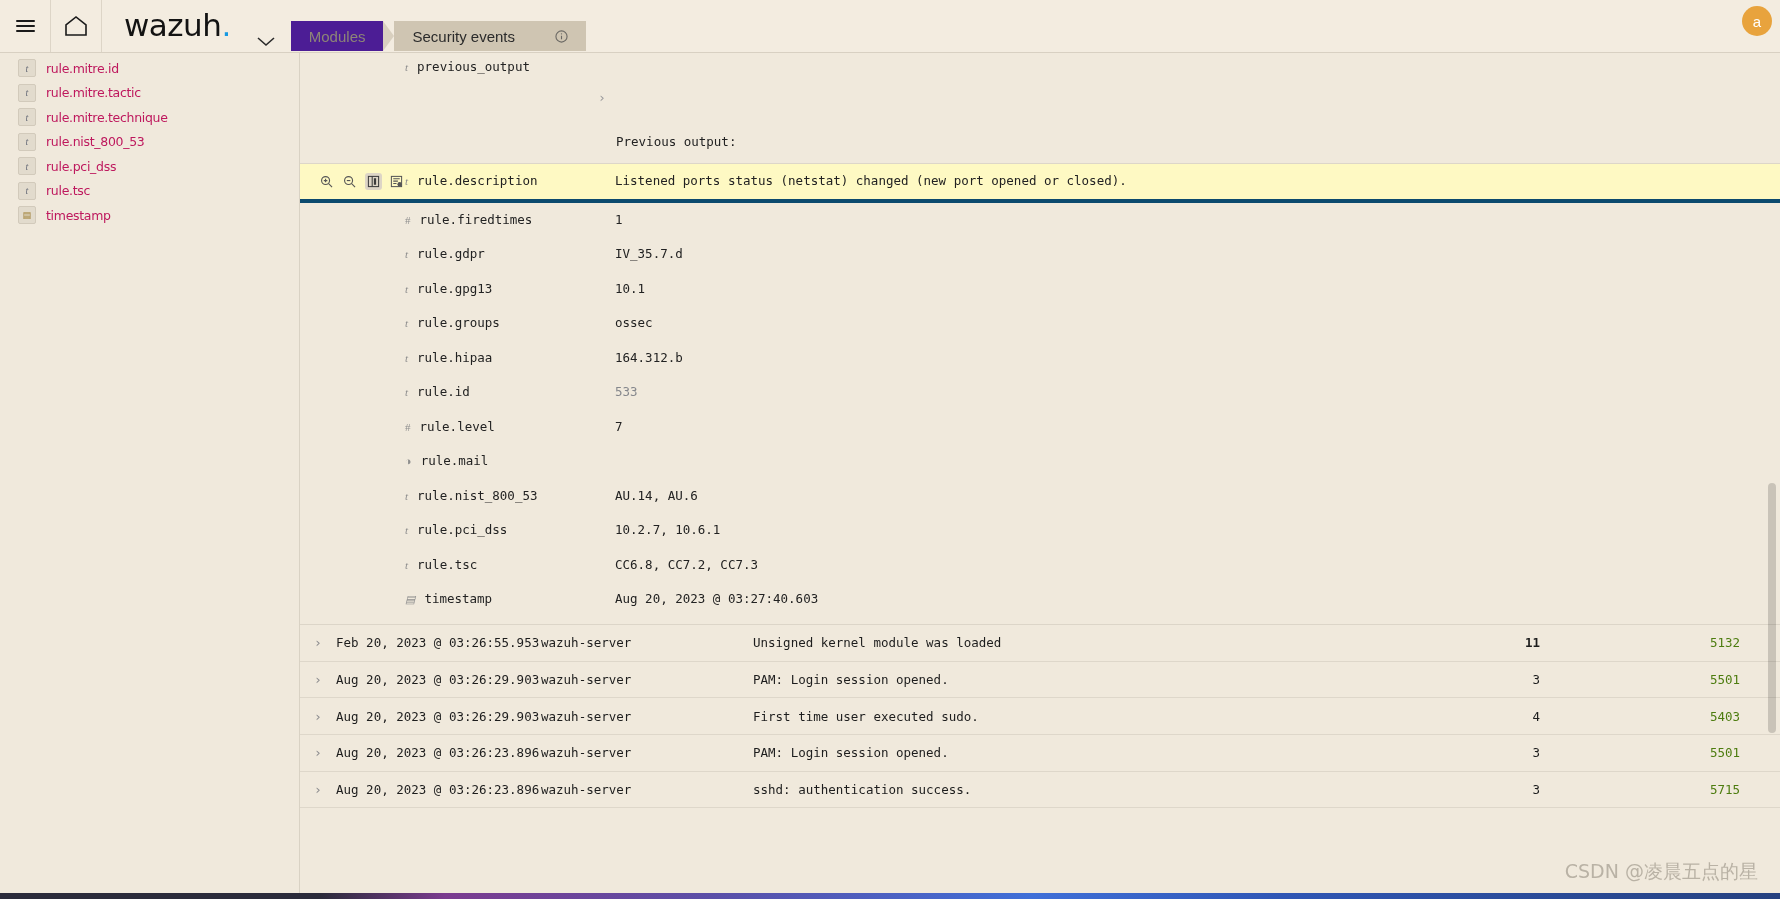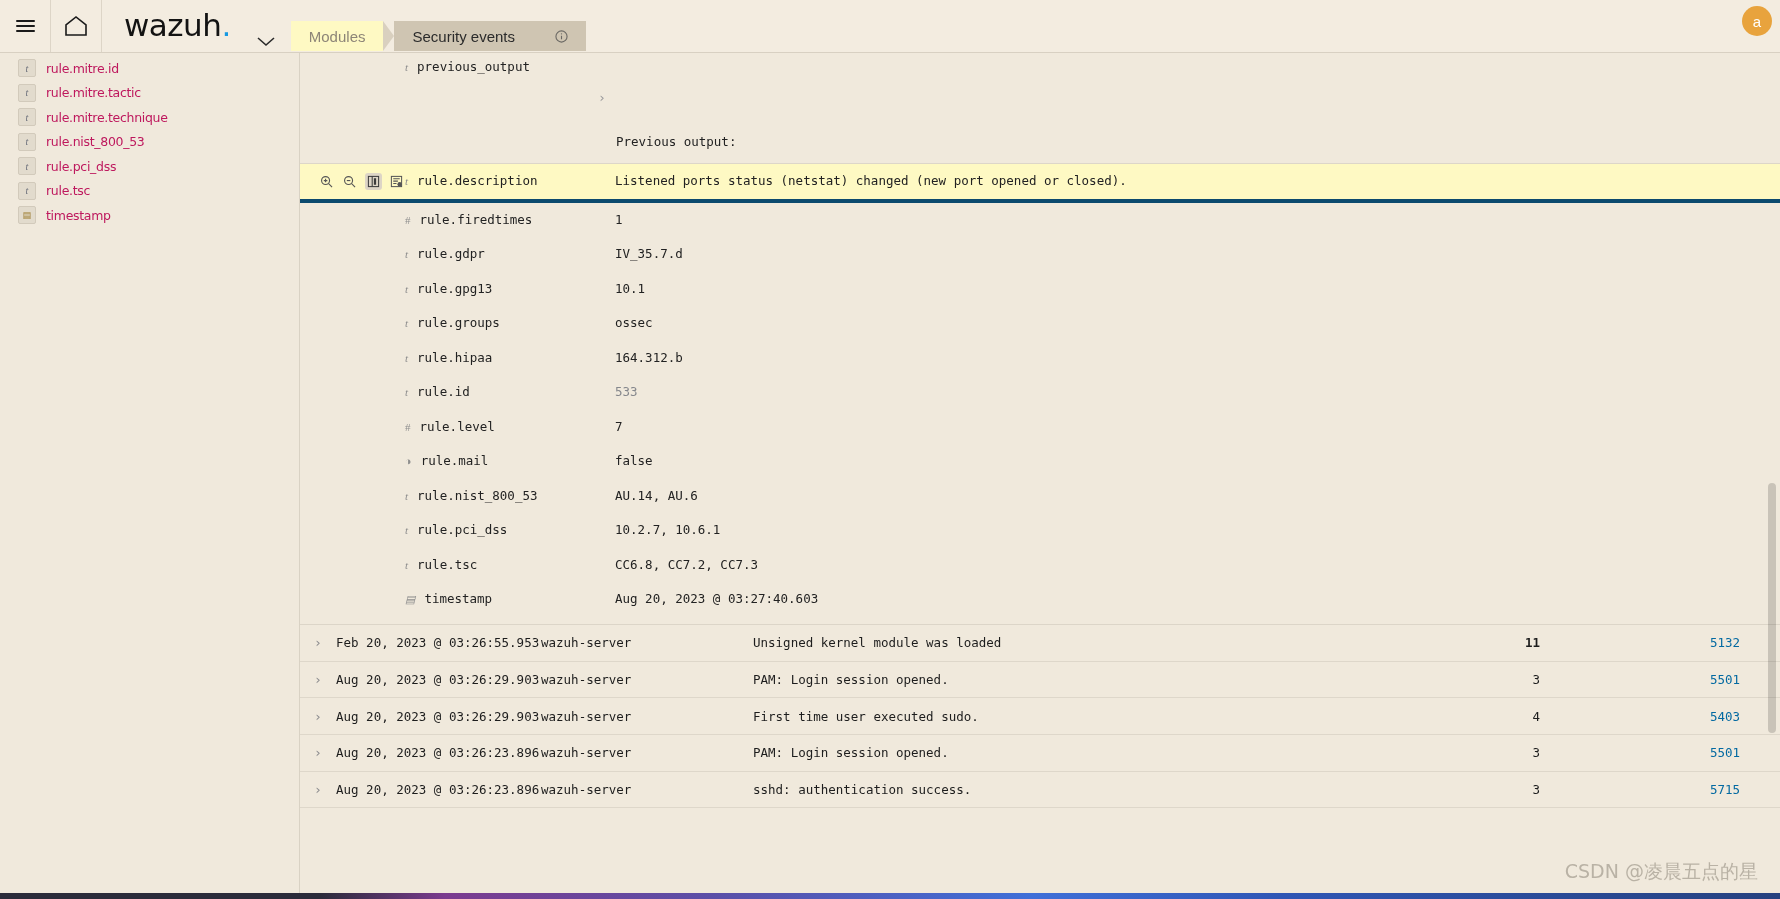--- a/index.html
+++ b/index.html
@@ -75,21 +75,21 @@
   }
   .crumb {
     display: flex;
     align-items: center;
     height: 30px;
     padding: 0 18px 0 18px;
     font-size: 15px;
     position: relative;
   }
   .crumb.muted {
-    background: #fef9c3;
+    background: #4c1d95;
     color: #8d8577;
   }
   .crumb.active {
     background: #cfc5b2;
     color: #2b2b2b;
     gap: 32px;
   }
   .crumb-arrow {
     width: 0; height: 0;
     border-top: 15px solid transparent;
@@ -279,21 +279,21 @@
     flex: 0 0 36px;
     text-align: center;
     color: #8a8a8d;
     font-size: 13px;
   }
   .etime { width: 205px; flex: 0 0 205px; }
   .eagent { width: 160px; flex: 0 0 160px; }
   .edesc { flex: 1; padding-left: 52px; }
   .elevel { width: 120px; flex: 0 0 120px; text-align: right; }
   .elevel.bold { font-weight: bold; }
-  .erid { width: 240px; flex: 0 0 240px; text-align: right; padding-right: 40px; color: #0369a1; box-sizing: border-box;}
+  .erid { width: 240px; flex: 0 0 240px; text-align: right; padding-right: 40px; color: #4d7c0f; box-sizing: border-box;}
 
   
   #vscroll {
     position: absolute;
     right: 2px;
     top: 0;
     width: 11px;
     height: 846px;
   }
   #vscroll .thumb {
@@ -524,21 +524,20 @@
           <span class="t hash">#</span><span>rule.level</span>
         </div>
         <div class="dval">7</div>
       </div>
 
       <div class="drow">
         <div class="dactions"></div>
         <div class="dname">
           <span class="t">◑</span><span>rule.mail</span>
         </div>
-        <div class="dval">false</div>
       </div>
 
       <div class="drow">
         <div class="dactions"></div>
         <div class="dname">
           <span class="t">t</span><span>rule.nist_800_53</span>
         </div>
         <div class="dval">AU.14, AU.6</div>
       </div>
 

